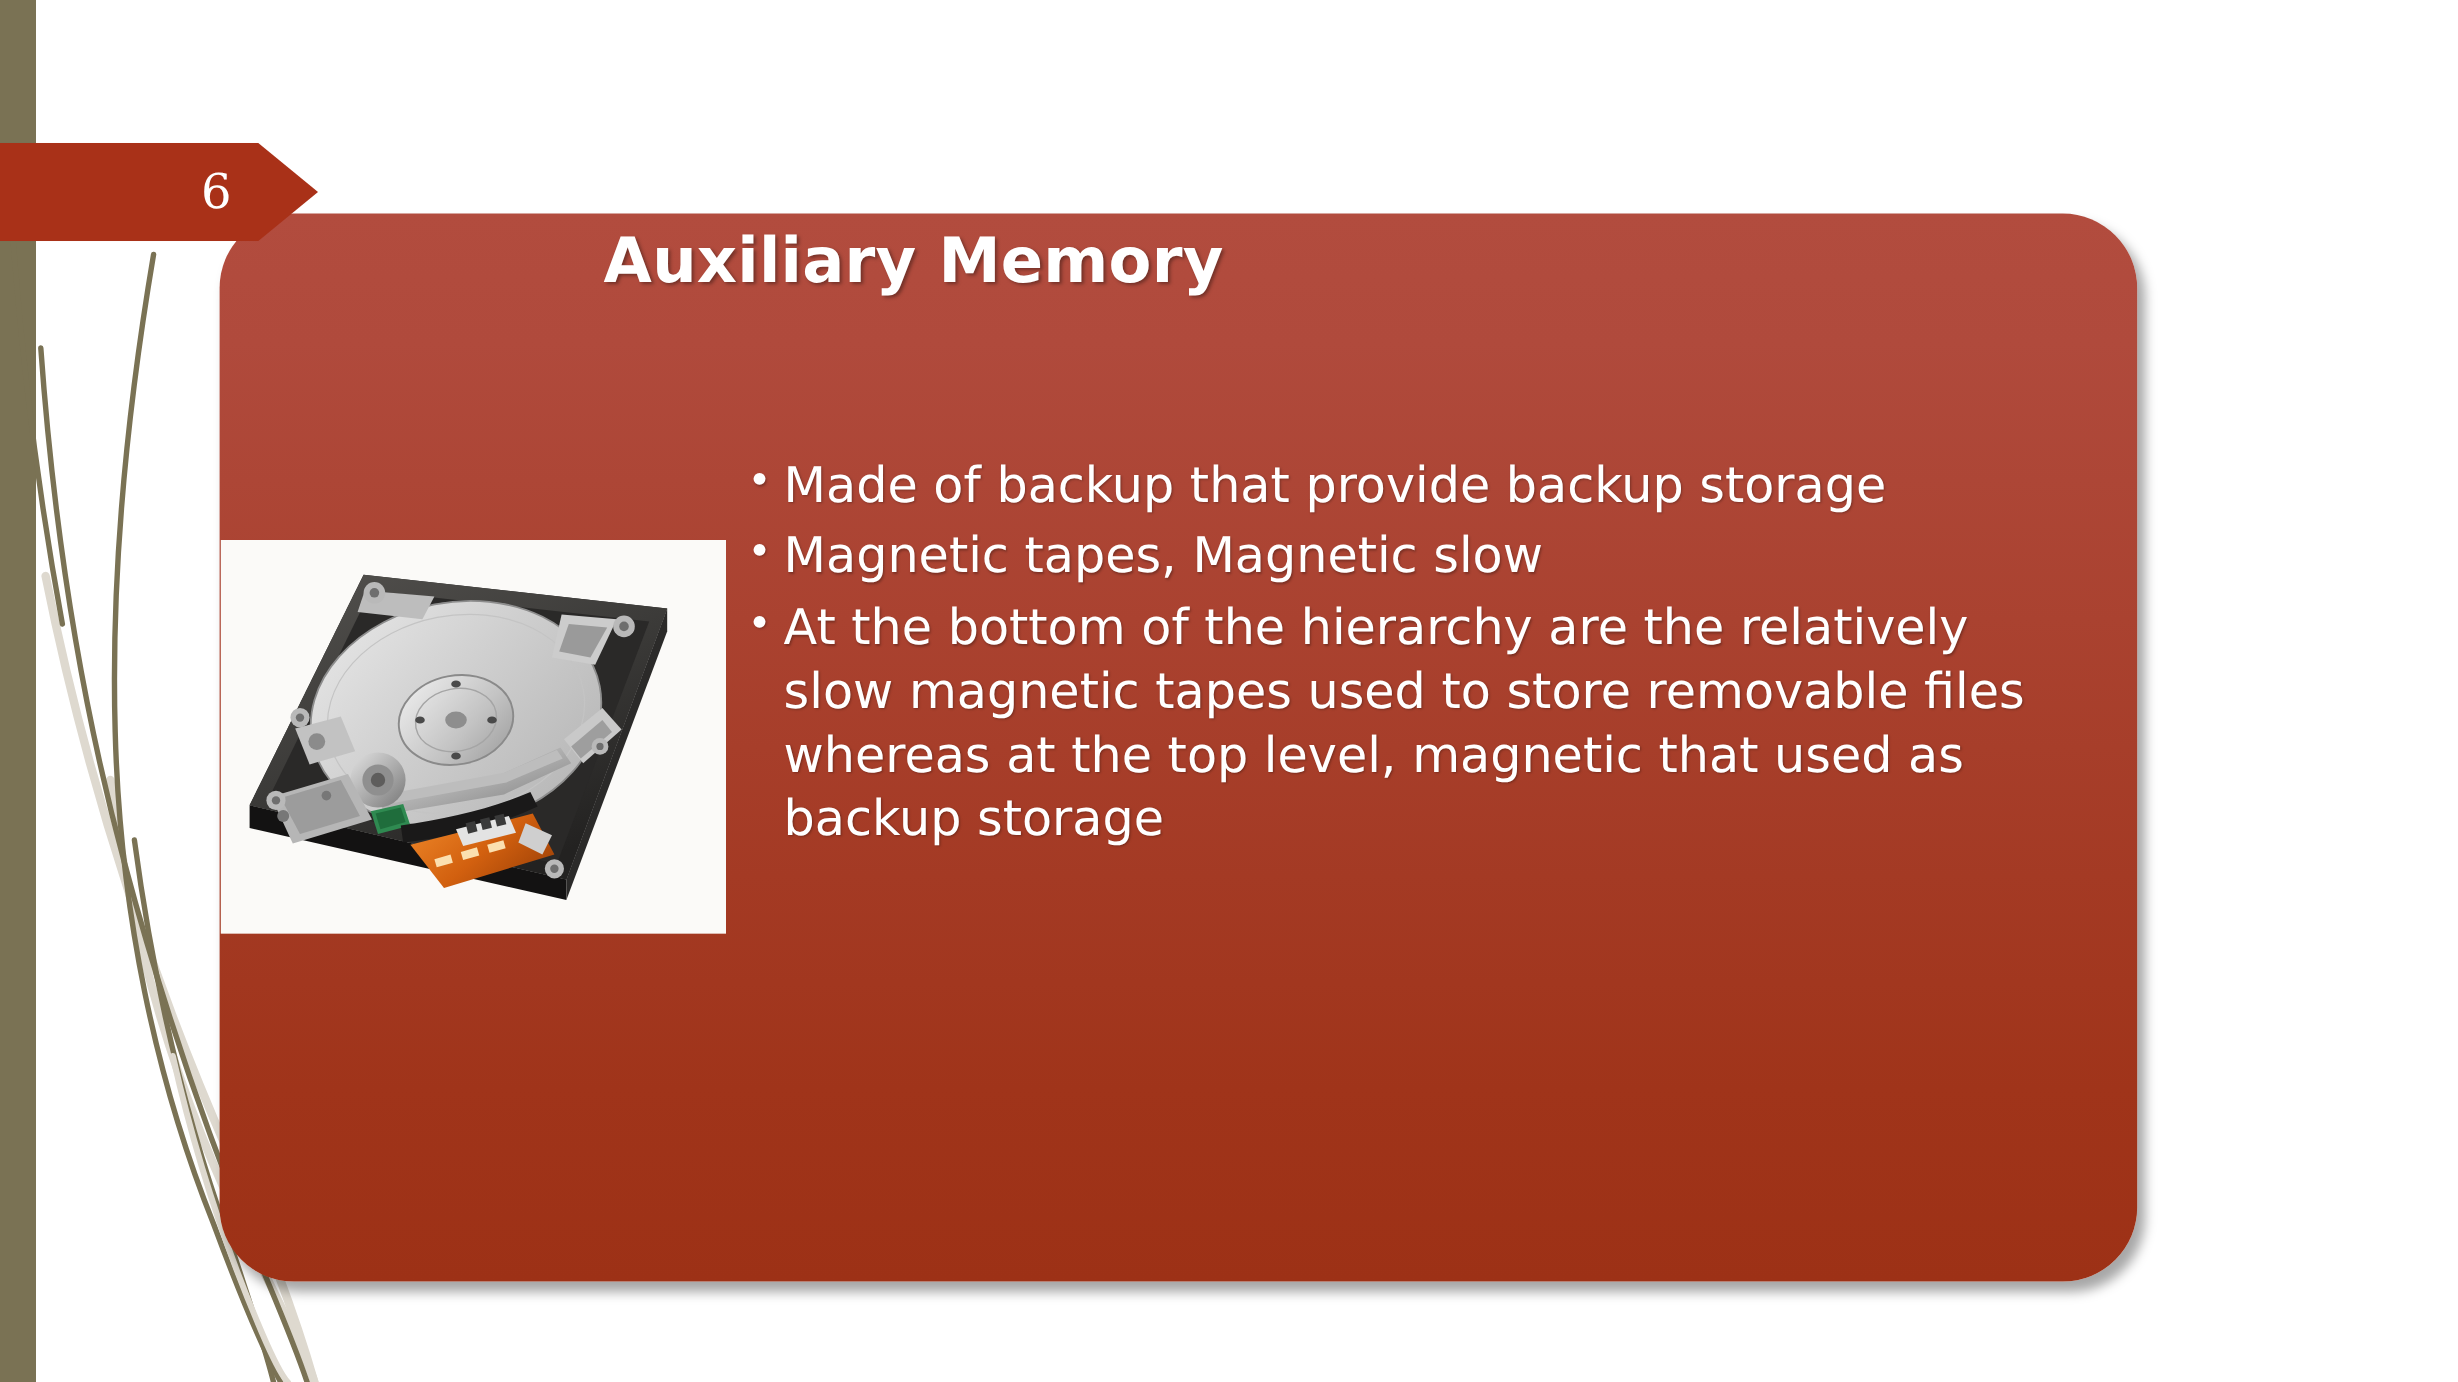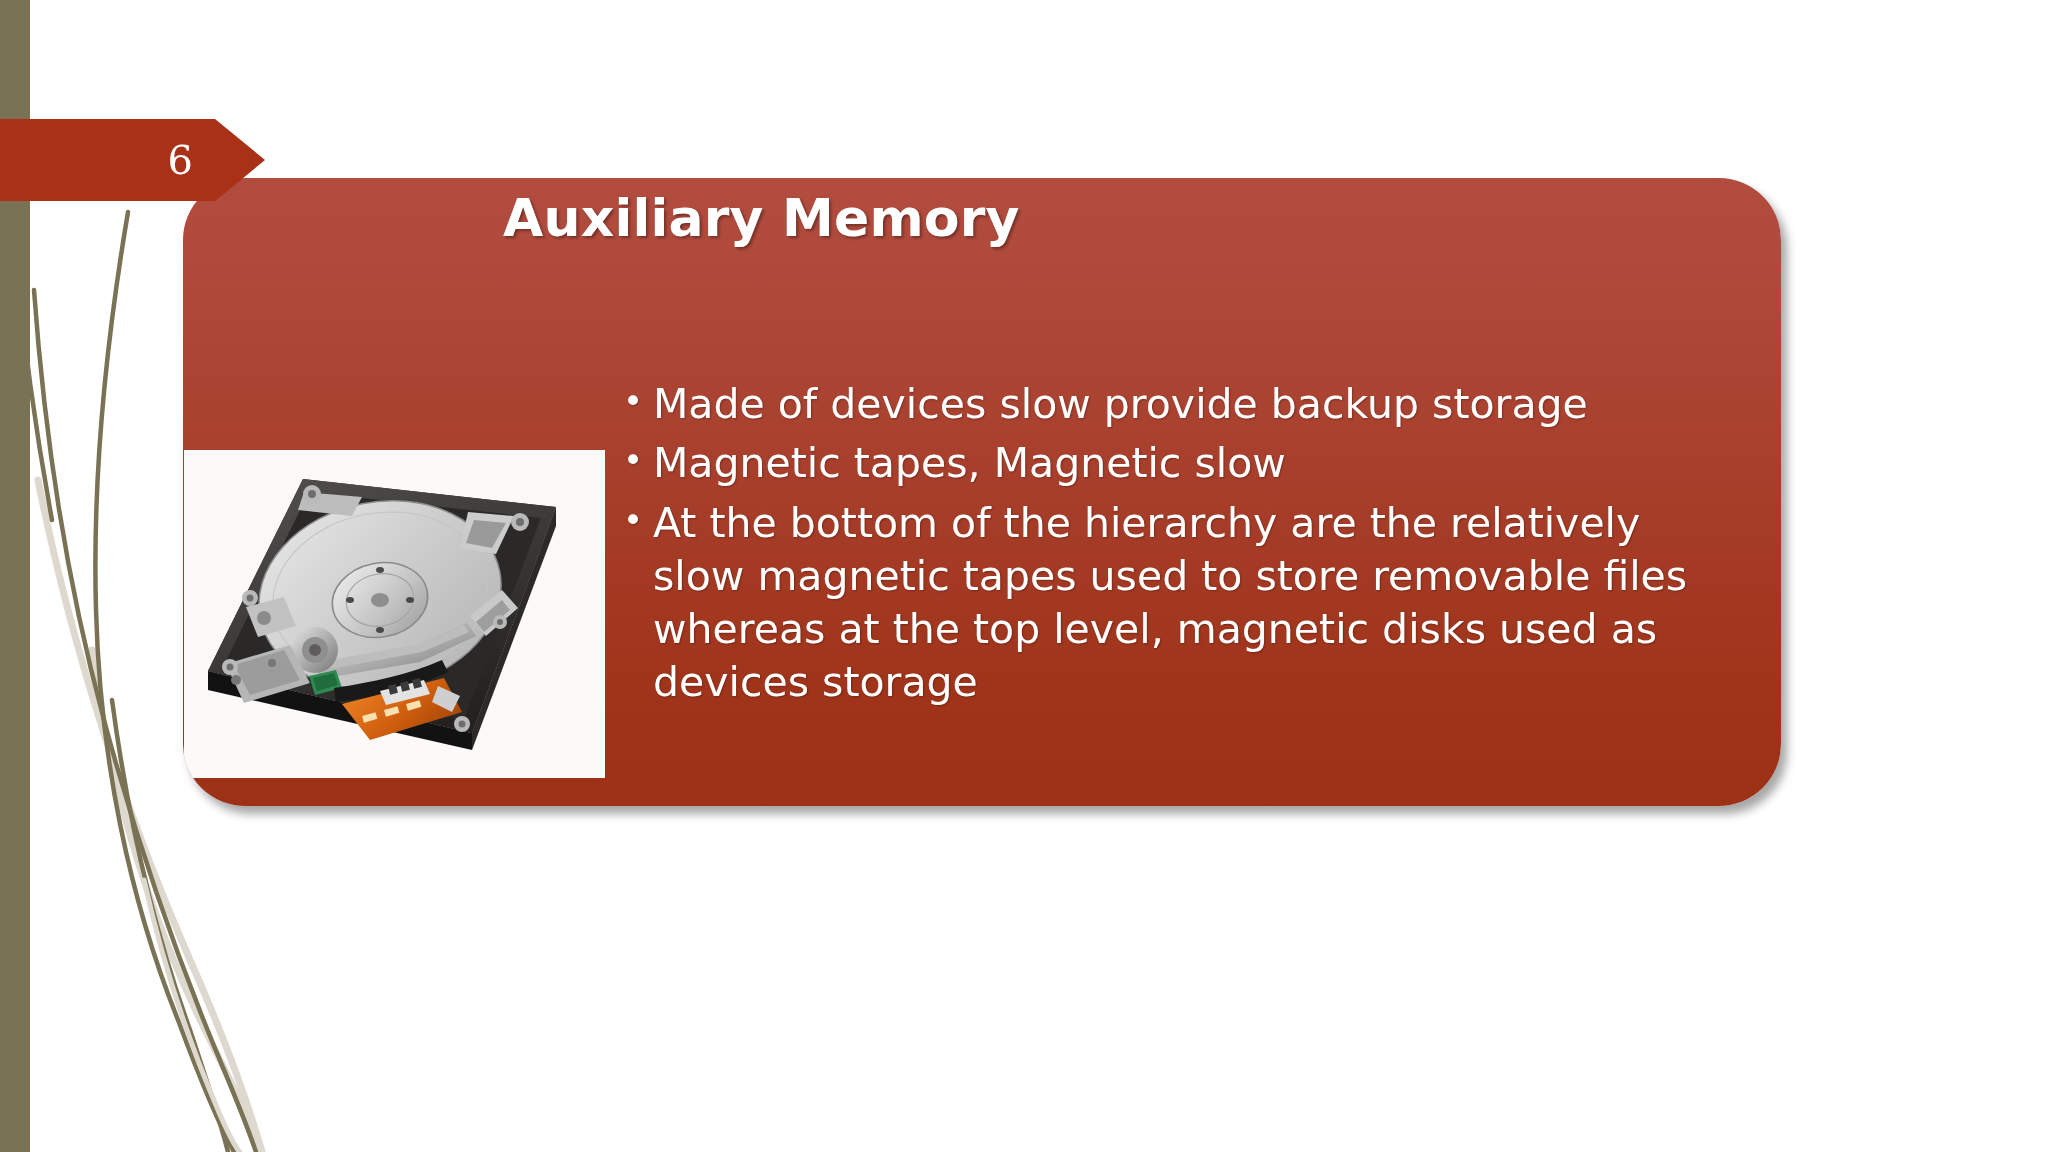--- a/index.html
+++ b/index.html
@@ -45,21 +45,21 @@
     height: 1152px;
     pointer-events: none;
   }
 
   
   .panel {
     position: absolute;
     left: 183px;
     top: 178px;
     width: 1598px;
-    height: 628px;
+    height: 890px;
     border-radius: 62px;
     background: linear-gradient(180deg,
                 #b24c3e 0%,
                 #b04a3c 12%,
                 #aa4230 38%,
                 #a43a24 62%,
                 #a0341a 82%,
                 #9d3116 100%);
     box-shadow: 6px 8px 10px rgba(0,0,0,0.35);
     overflow: hidden;
@@ -276,29 +276,29 @@
         <circle cx="278" cy="274" r="8" fill="#b9b9b9"></circle>
           <circle cx="278" cy="274" r="3.5" fill="#6e6e6e"></circle>
         <circle cx="316" cy="172" r="7" fill="#b9b9b9"></circle>
           <circle cx="316" cy="172" r="3" fill="#6e6e6e"></circle>
       </svg>
     </div>
 
     <div class="bullets">
       <div class="bullet-item">
         <span class="bullet-dot">•</span>
-        <span class="bullet-text">Made of devices slow provide backup storage</span>
+        <span class="bullet-text">Made of backup that provide backup storage</span>
       </div>
       <div class="bullet-item">
         <span class="bullet-dot">•</span>
         <span class="bullet-text">Magnetic tapes, Magnetic slow</span>
       </div>
       <div class="bullet-item">
         <span class="bullet-dot">•</span>
-        <span class="bullet-text">At the bottom of the hierarchy are the relatively slow magnetic tapes used to store removable files whereas at the top level, magnetic disks used as devices storage</span>
+        <span class="bullet-text">At the bottom of the hierarchy are the relatively slow magnetic tapes used to store removable files whereas at the top level, magnetic that used as backup storage</span>
       </div>
     </div>
 
   </div>
 
   <div class="badge">
     <div class="badge-number">6</div>
   </div>
 
 </div>

